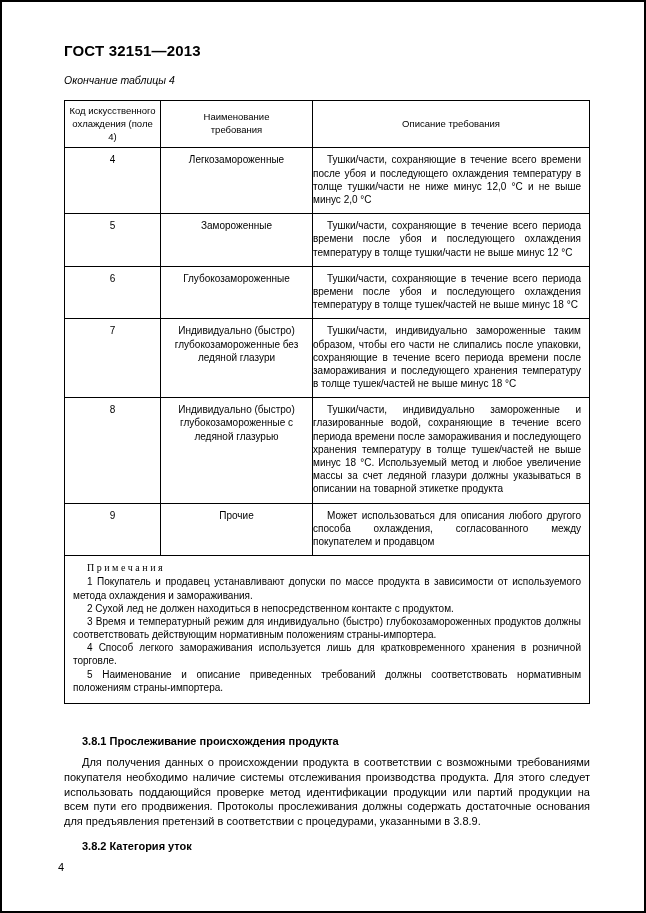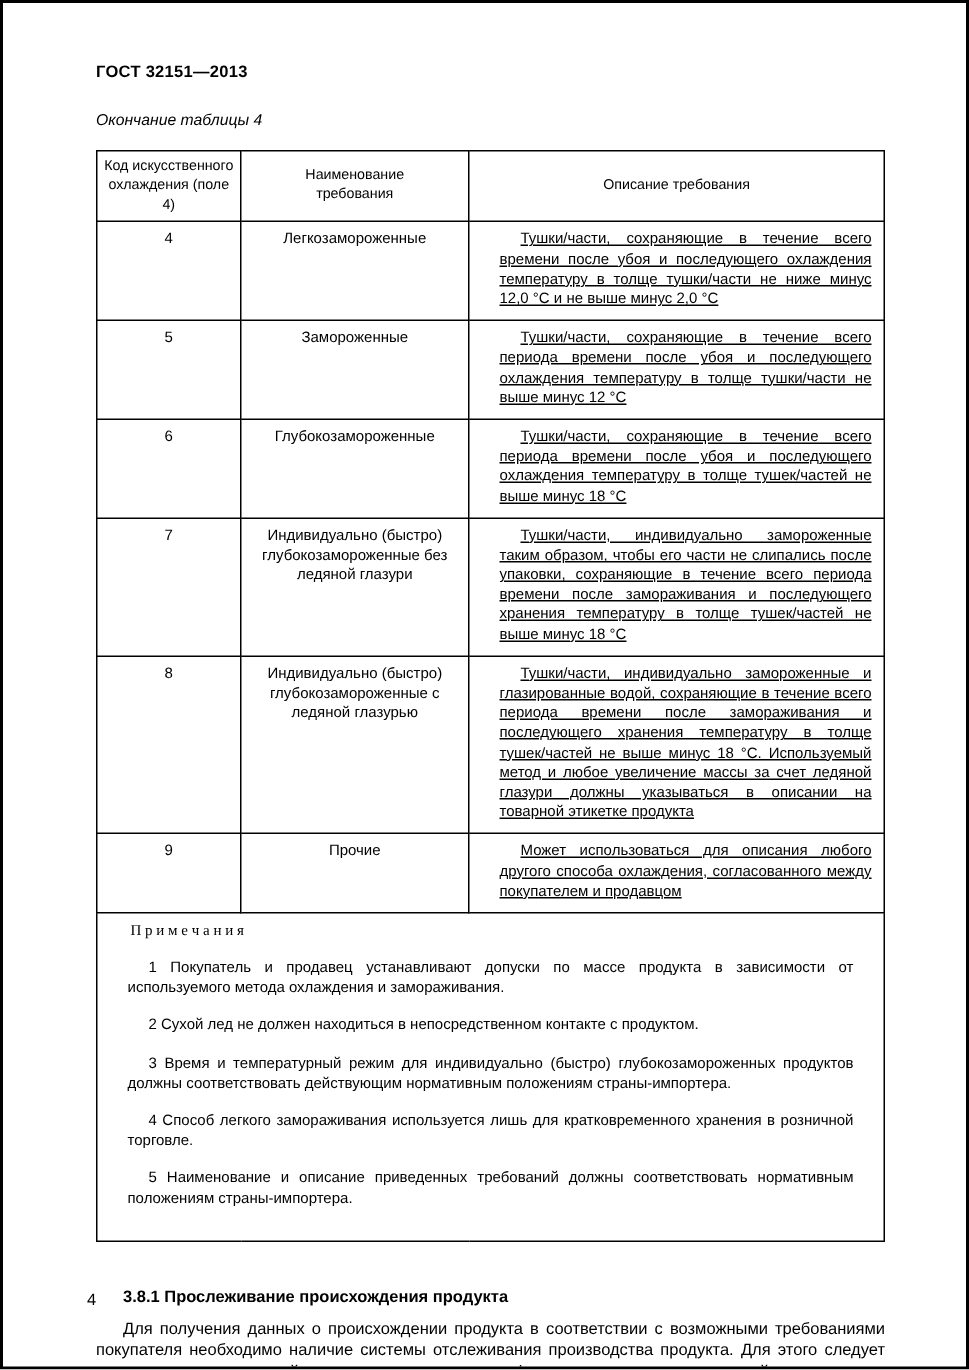--- a/index.html
+++ b/index.html
@@ -15,21 +15,21 @@
     background: #ffffff;
     border: 2px solid #000000;
     font-family: "Liberation Sans", sans-serif;
     color: #000000;
     overflow: hidden;
   }
   .doc-header {
     position: absolute;
     top: 40px;
     left: 62px;
-    font-size: 11px;
+    font-size: 15px;
     font-weight: bold;
     letter-spacing: 0.2px;
   }
   .table-caption {
     position: absolute;
     top: 72px;
     left: 62px;
     font-size: 10.5px;
     font-style: italic;
   }
@@ -67,34 +67,33 @@
   td.cell-code {
     text-align: center;
     padding: 5px 2px;
   }
   td.cell-name {
     text-align: center;
     padding: 5px 8px;
   }
   td.cell-desc {
     text-align: justify;
-    padding: 5px 8px 7px 20px;
+    padding: 5px 8px 7px 0;
     text-indent: 14px;
-    text-decoration: underline;
   }
   td.notes-cell {
     padding: 5px 8px 9px 8px;
   }
   .notes-title {
     text-indent: 14px;
     margin: 0 0 1px 0;
     font-family: Liberation Serif, serif;
   }
   p.note {
-    margin: 12px;
+    margin: 0;
     text-indent: 14px;
     text-align: justify;
     line-height: 1.32;
   }
   .body-sections {
     margin-top: 30px;
     font-size: 11px;
     line-height: 1.35;
   }
   p.sec-heading {

